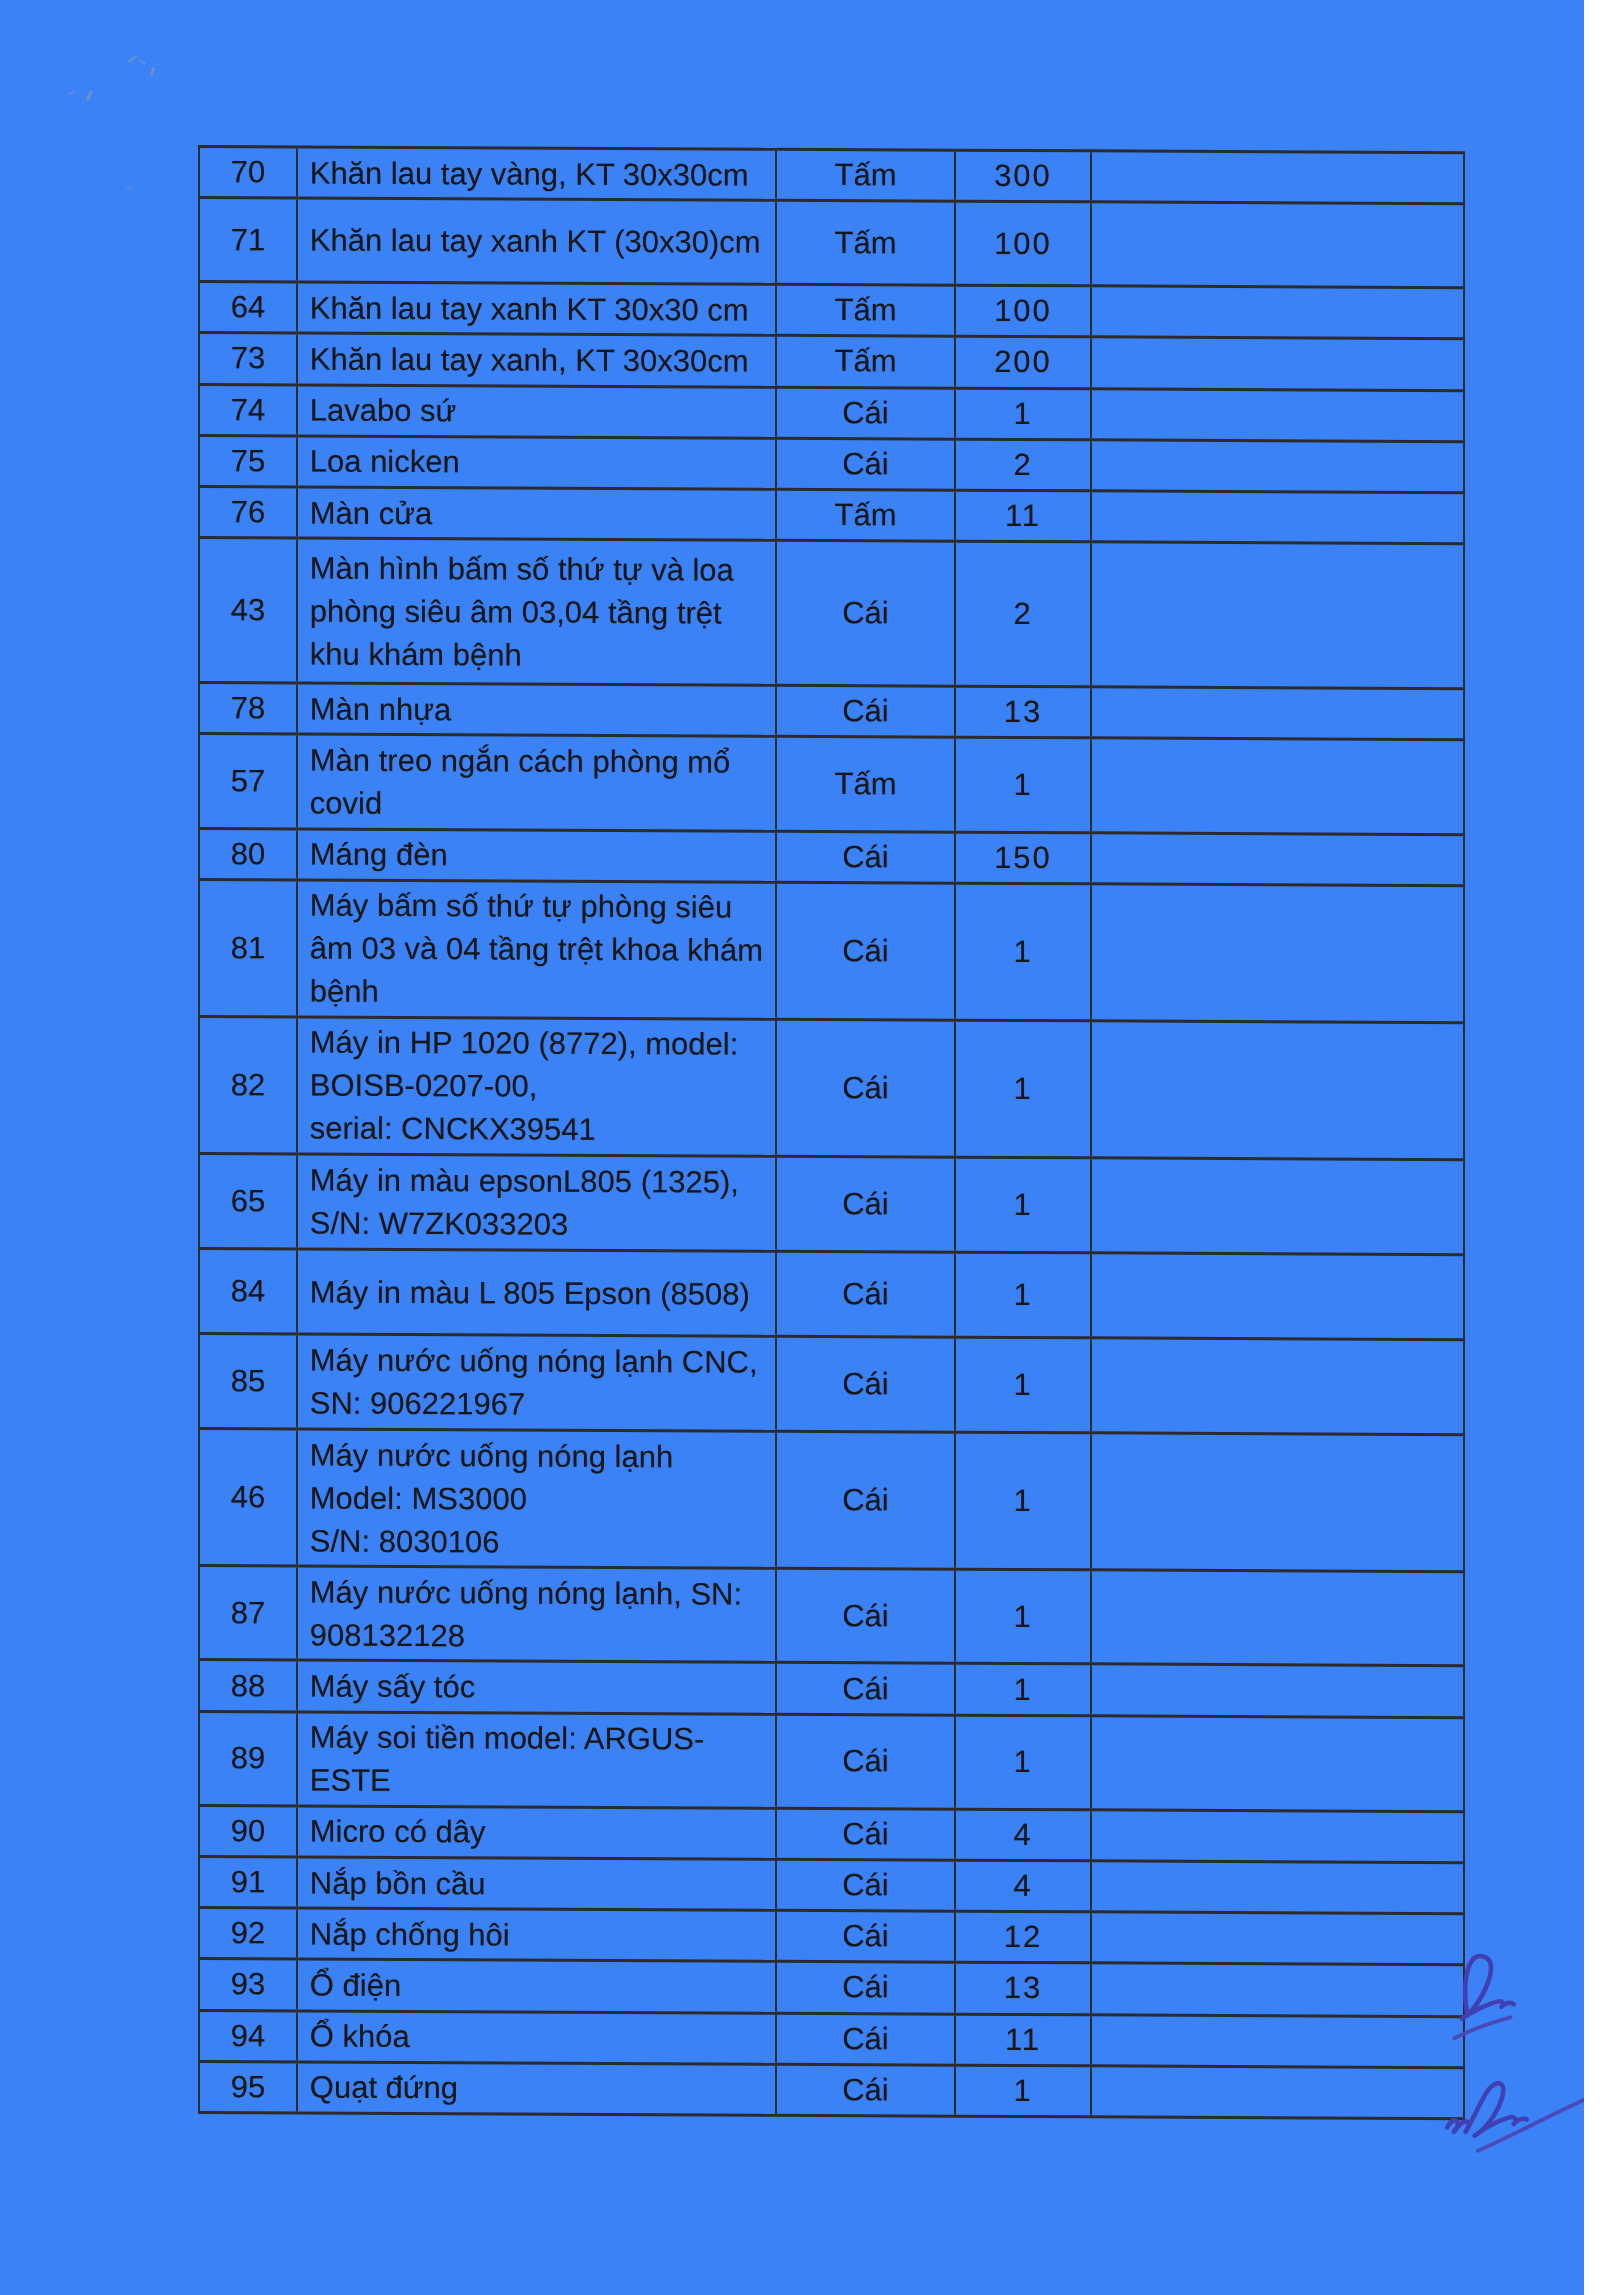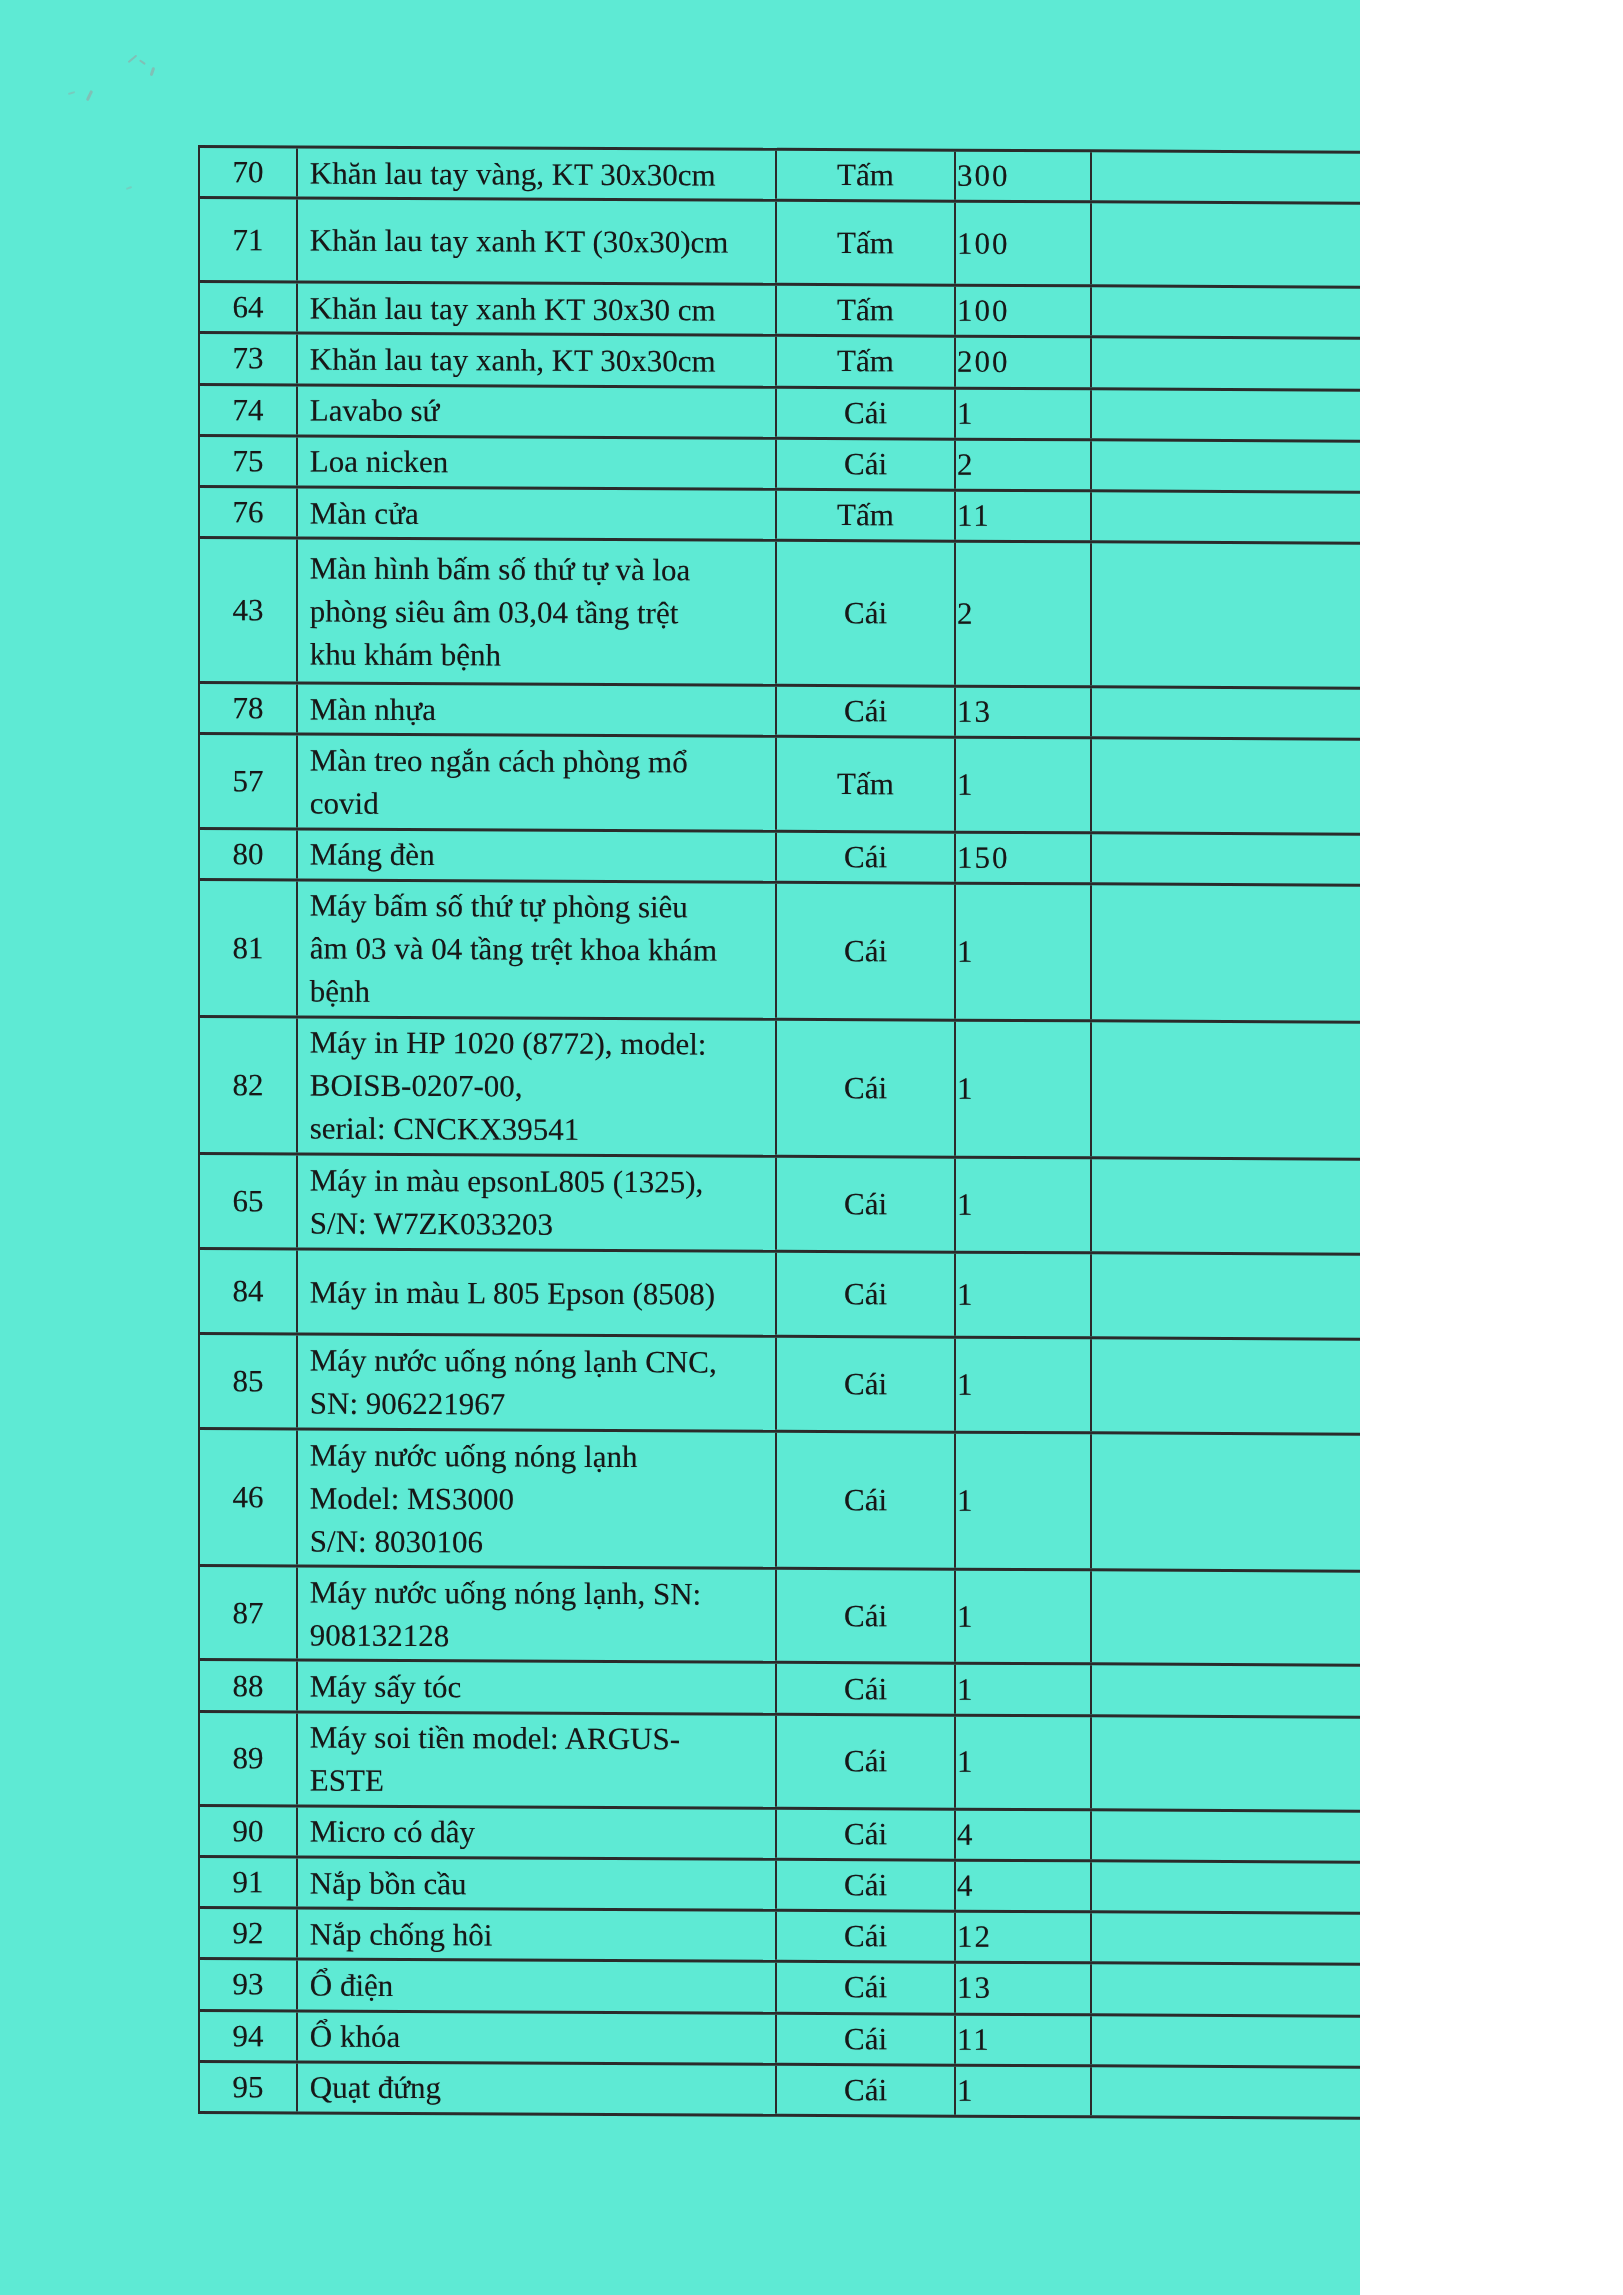--- a/index.html
+++ b/index.html
@@ -1,23 +1,23 @@
 <!DOCTYPE html>
 <html style="font-size:10.5px"><head>
 <meta charset="utf-8">
 <title>Scanned inventory list page</title>
 <style>
   html, body { margin: 0; padding: 0; background: #ffffff; }
   .page {
     position: relative;
-    width: 1360px;
+    width: 1584px;
     height: 2295px;
-    background: #5eead4;
+    background: #3b82f6;
     overflow: hidden;
-    font-family: Liberation Serif, serif;
+    font-family: Liberation Sans, sans-serif;
   }
   
   table.scan-table {
     position: absolute;
     left: 198px;
     top: 145px;
     width: 1265px;
     border-collapse: collapse;
     table-layout: fixed;
     transform: skewY(0.28deg);
@@ -29,21 +29,21 @@
     border-bottom-width: 3.3px;
     font-size: 31px;
     color: #171717;
     vertical-align: middle;
     overflow: hidden;
     text-shadow: 0 0 0.7px rgba(20,20,20,0.45);
   }
   td.c-no   { text-align: center; }
   td.c-name { text-align: left; padding: 2.6px 6.5px 2.6px 11.8px; white-space: pre-line; line-height: 43px; }
   td.c-unit { text-align: center; }
-  td.c-qty  { letter-spacing: 2px; }
+  td.c-qty  { text-align: center; letter-spacing: 2px; }
   td.c-note { }
   
   .sig { position: absolute; }
   .sig path { fill: none; stroke-linecap: round; stroke-linejoin: round; }
   
   .pmark { position: absolute; background: #9d9d9d; opacity: 0.55; border-radius: 1.3px; }
   #pm1 { left: 127px; top:  58px; width: 10.5px; height: 2px; transform: rotate(-40deg); }
   #pm2 { left: 139px; top:  61px; width: 6.5px; height: 2px; transform: rotate(35deg); }
   #pm3 { left: 151px; top: 67px; width:  2.6px; height: 8.5px; transform: rotate(18deg); border-radius: 2px; }
   #pm4 { left: 68px; top: 92px; width: 7.2px; height: 2px; transform: rotate(-15deg); opacity: 0.4; }

